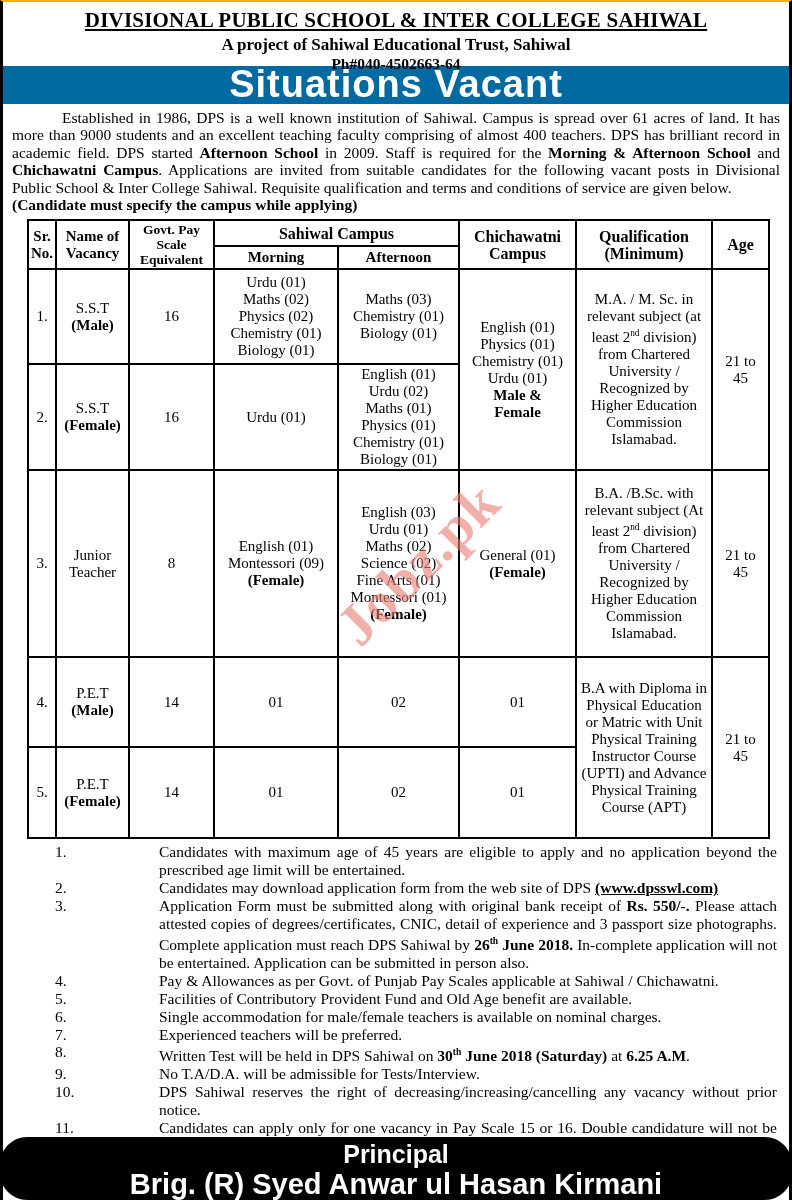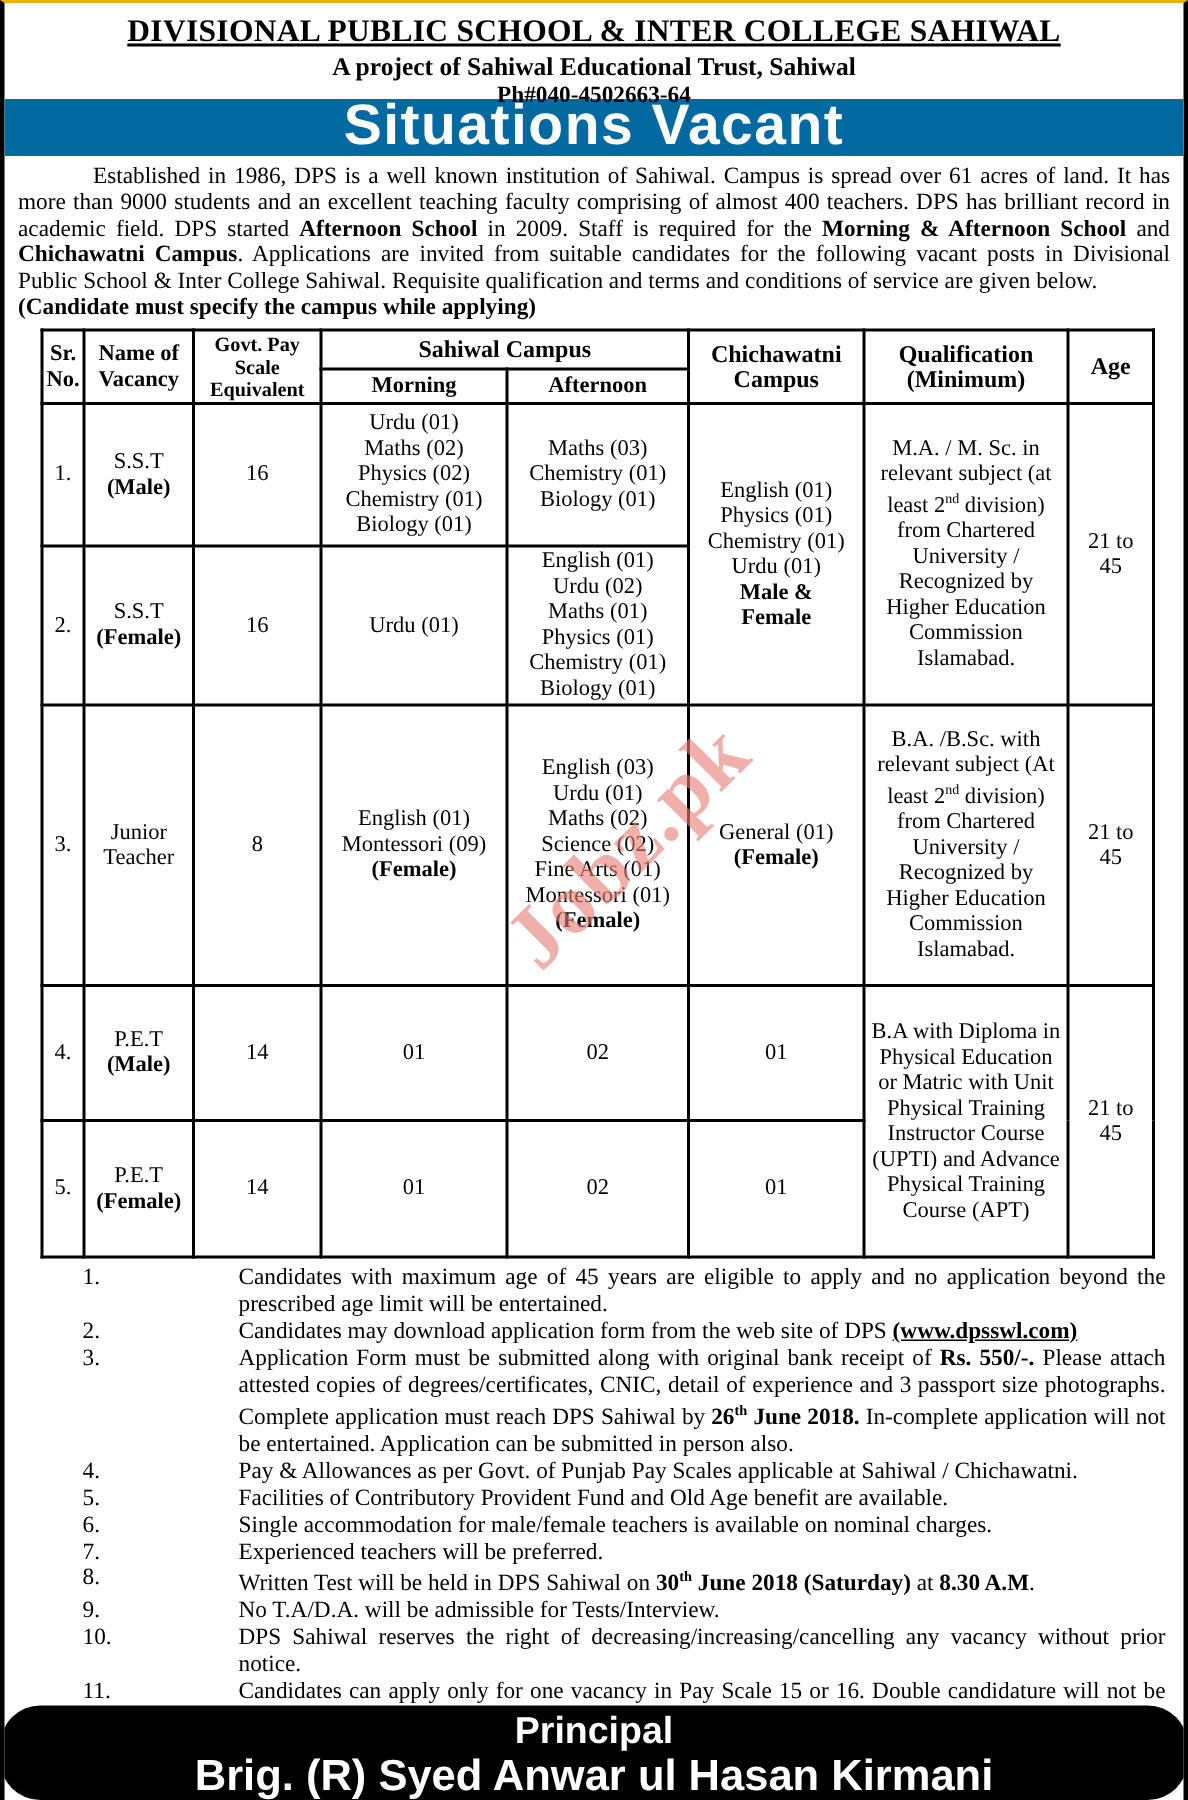--- a/index.html
+++ b/index.html
@@ -205,21 +205,21 @@
         <div class="term-row">
           <div class="term-no">6.</div>
           <div class="term-text"><span>Single accommodation for male/female teachers is available on nominal charges.</span></div>
         </div>
         <div class="term-row">
           <div class="term-no">7.</div>
           <div class="term-text"><span>Experienced teachers will be preferred.</span></div>
         </div>
         <div class="term-row">
           <div class="term-no">8.</div>
-          <div class="term-text"><span>Written Test will be held in DPS Sahiwal on </span><span class="b">30</span><sup class="b">th</sup><span class="b"> June 2018 (Saturday)</span><span> at </span><span class="b">8.30 A.M</span><span>.</span></div>
+          <div class="term-text"><span>Written Test will be held in DPS Sahiwal on </span><span class="b">30</span><sup class="b">th</sup><span class="b"> June 2018 (Saturday)</span><span> at </span><span class="b">6.25 A.M</span><span>.</span></div>
         </div>
         <div class="term-row">
           <div class="term-no">9.</div>
           <div class="term-text"><span>No T.A/D.A. will be admissible for Tests/Interview.</span></div>
         </div>
         <div class="term-row">
           <div class="term-no">10.</div>
           <div class="term-text"><span>DPS Sahiwal reserves the right of decreasing/increasing/cancelling any vacancy without prior notice.</span></div>
         </div>
         <div class="term-row">

